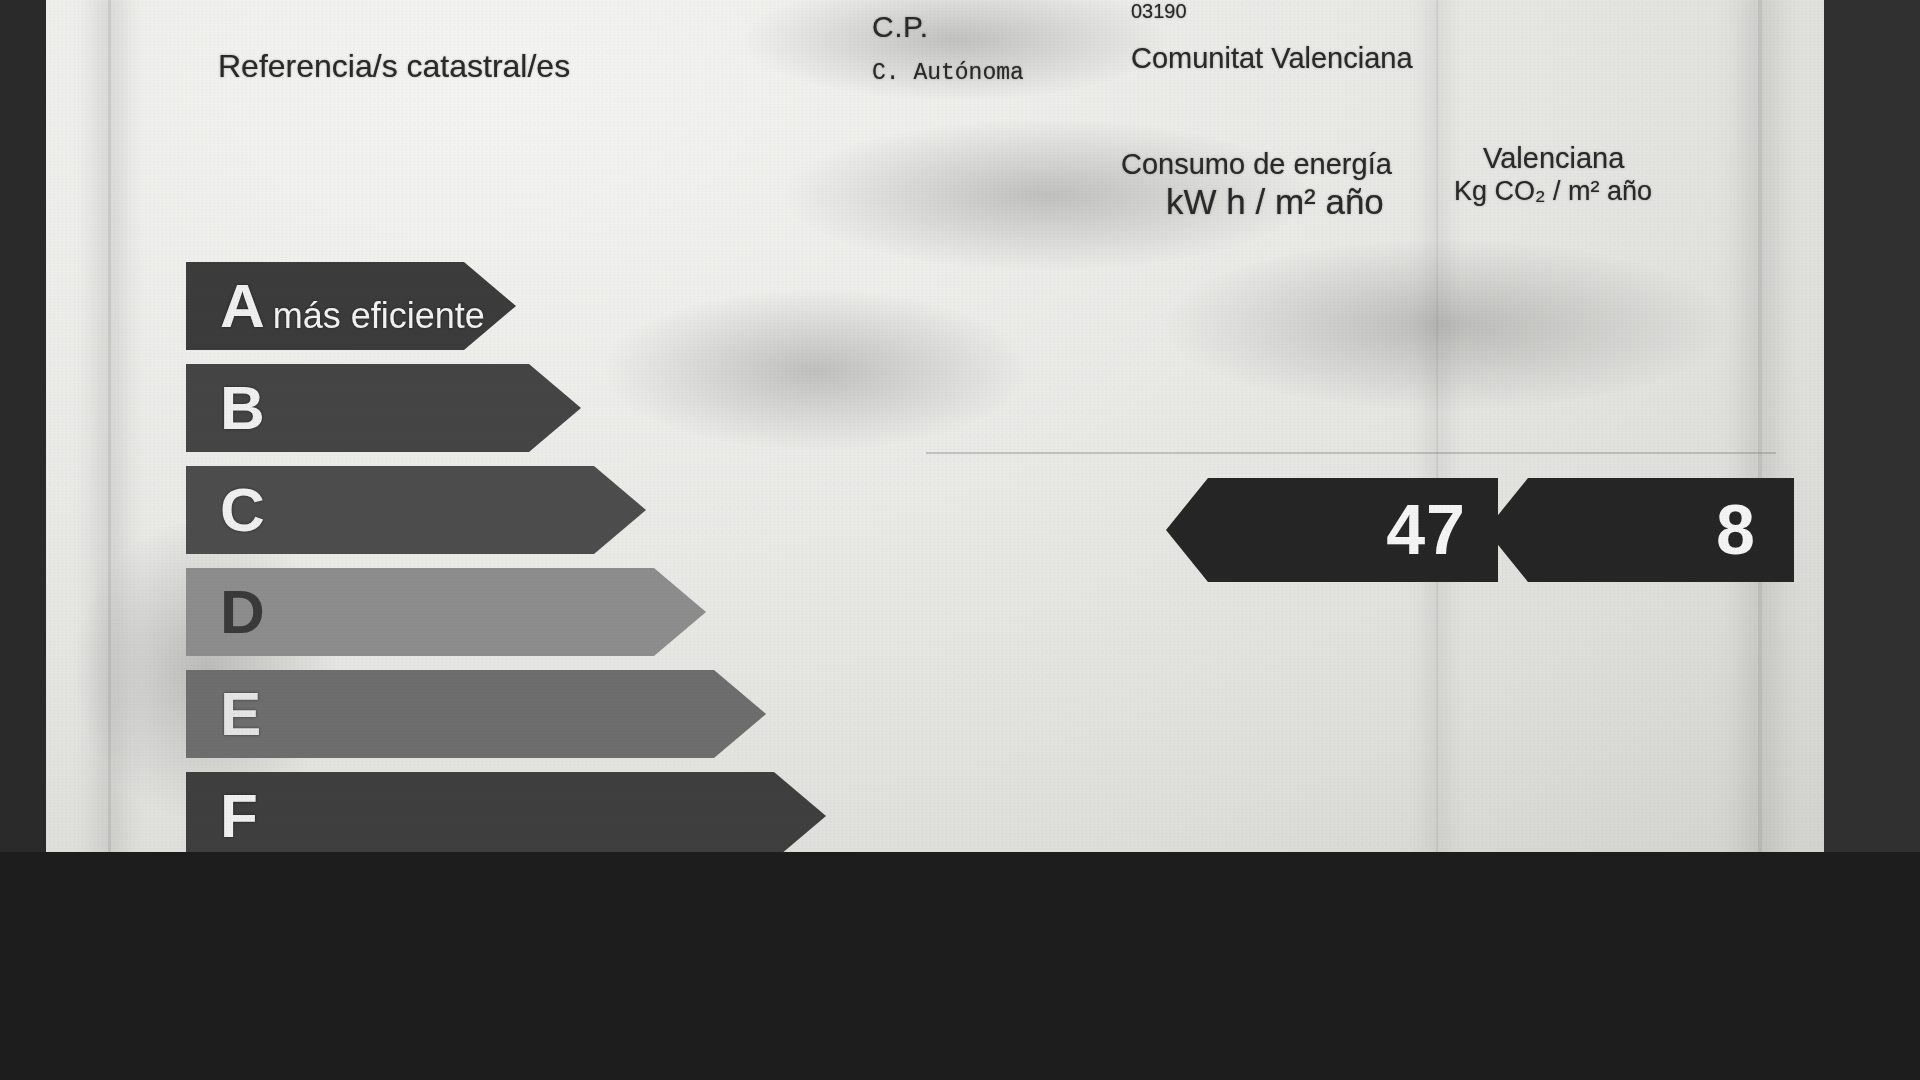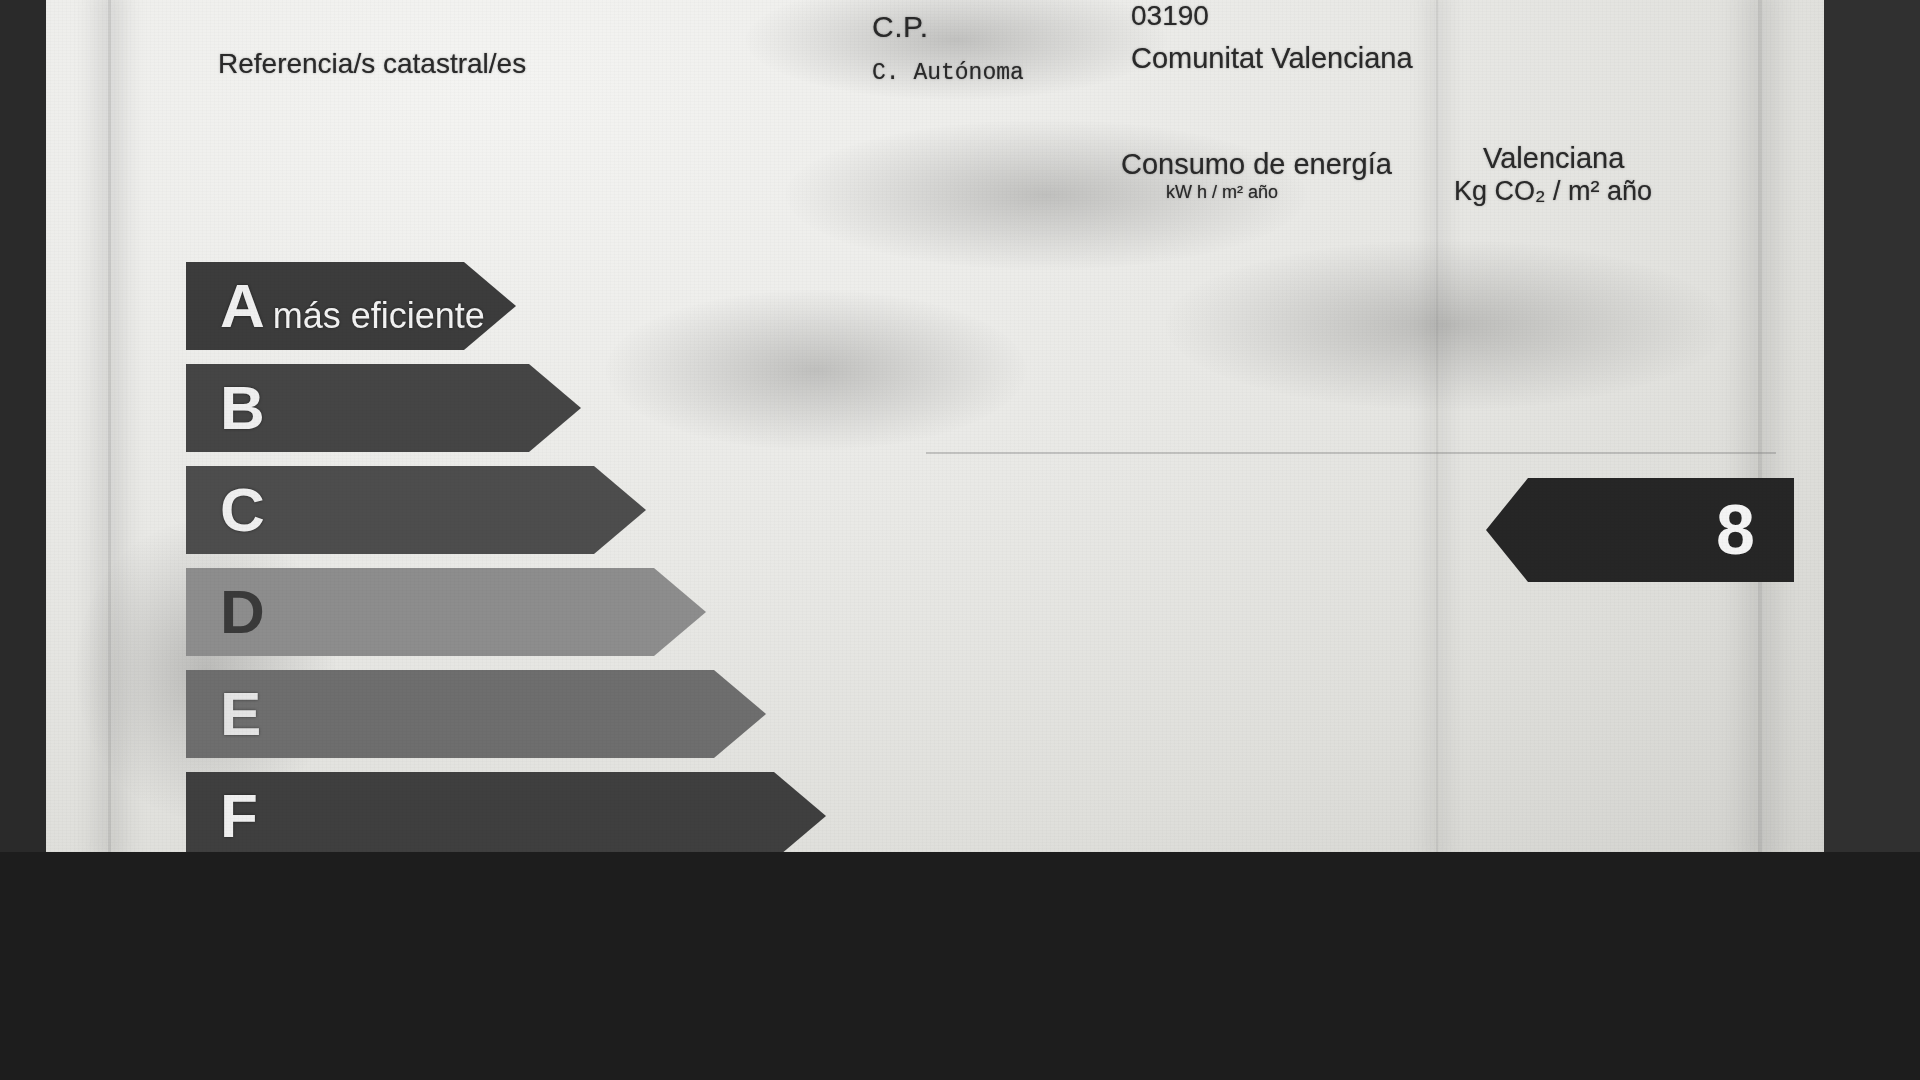--- a/index.html
+++ b/index.html
@@ -73,28 +73,28 @@
 
   
   .txt {
     position: absolute;
     color: #2a2a2a;
     white-space: nowrap;
     text-shadow: 0 0 1px rgba(60,60,60,.55), 0 0 3px rgba(90,90,90,.25);
   }
 
   #cp-label        { left: 826px; top: 10px;  font-size: 30px; letter-spacing: .5px; }
-  #cp-value        { left: 1085px; top: 0px;   font-size: 28px; }
-  #ref-label       { left: 172px; top: 48px;  font-size: 28px; }
+  #cp-value        { left: 1085px; top: 0px;   font-size: 20px; }
+  #ref-label       { left: 172px; top: 48px;  font-size: 32px; }
   #ref-value       { left: 190px; top: 85px;  font-size: 28px; letter-spacing: .5px; }
   #ca-label        { left: 826px; top: 60px;  font-size: 23px; font-family: Liberation Mono, monospace; }
   #ca-value        { left: 1085px; top: 42px;  font-size: 29px; }
 
   #consumo-l1      { left: 1075px; top: 148px; font-size: 29px; }
-  #consumo-l2      { left: 1120px; top: 182px; font-size: 18px; }
+  #consumo-l2      { left: 1120px; top: 182px; font-size: 35px; }
   #emis-l1         { left: 1437px; top: 142px; font-size: 29px; }
   #emis-l2         { left: 1408px; top: 176px; font-size: 27px; }
 
   #scale-title {
     left: 178px; top: 192px;
     font-size: 37px;
     font-weight: bold;
     letter-spacing: .5px;
     color: #1c1c1c;
     text-shadow: 0 0 2px rgba(50,50,50,.7), 0 0 5px rgba(90,90,90,.3);
@@ -236,17 +236,18 @@
         <div class="letter">E</div>
       </div>
 
       <div class="band b5">
         <div class="shape" style="width:640px;"></div>
         <div class="letter">F</div>
       </div>
 
     </div>
 
+    <div class="result" id="result-consumo">47</div>
     <div class="result" id="result-emis">8</div>
 
     <div class="grain"></div>
   </div>
 </div>
 
 </body></html>

